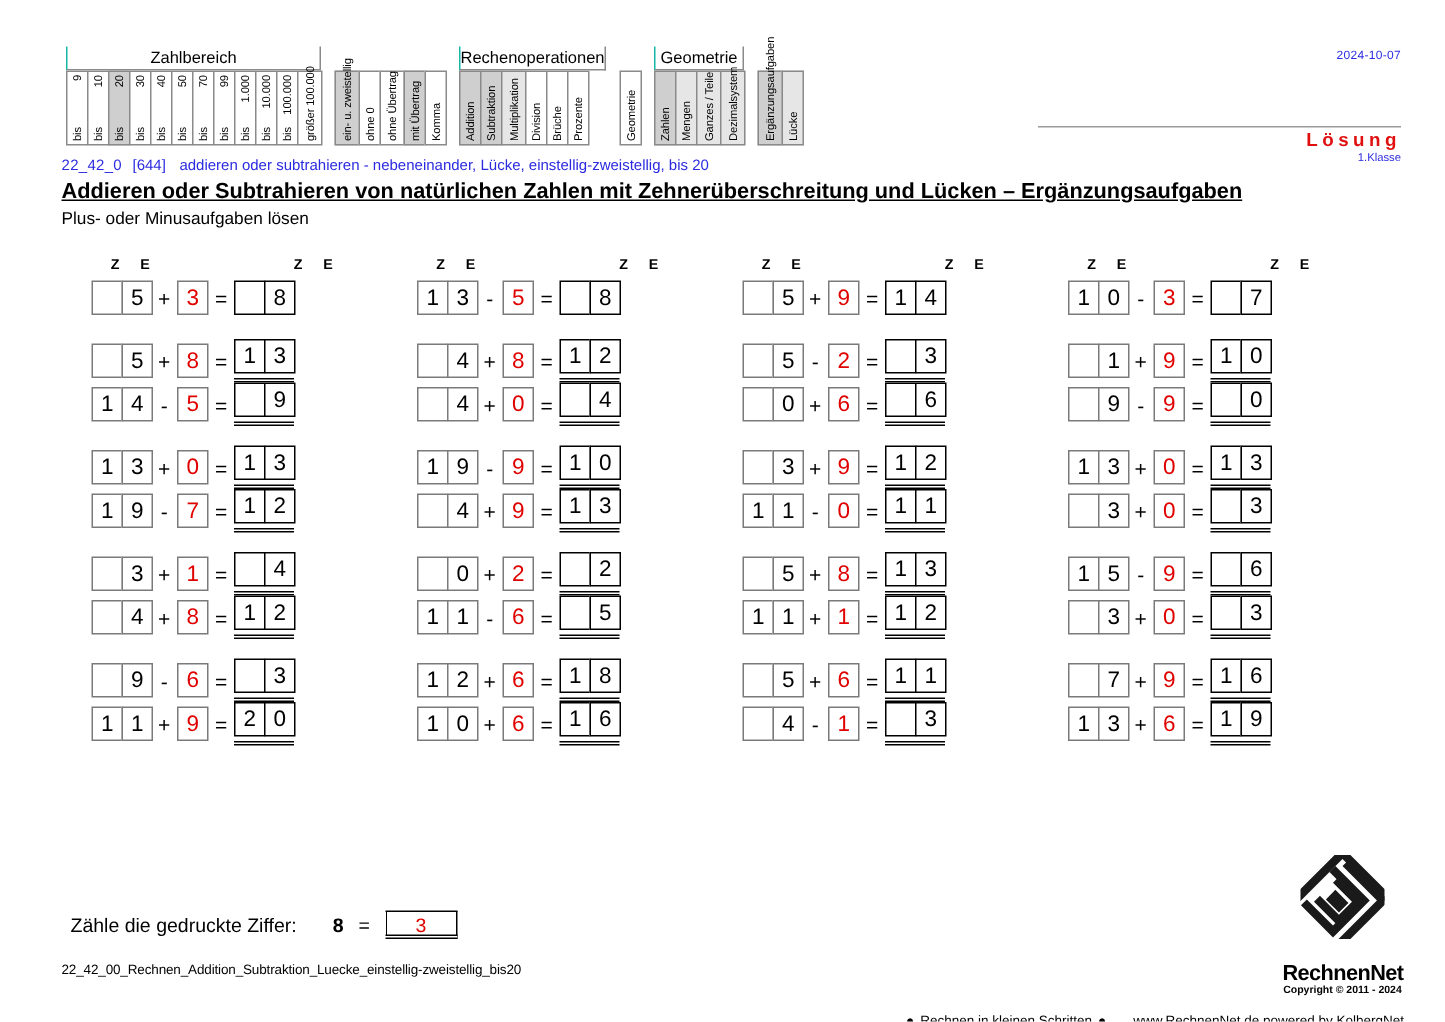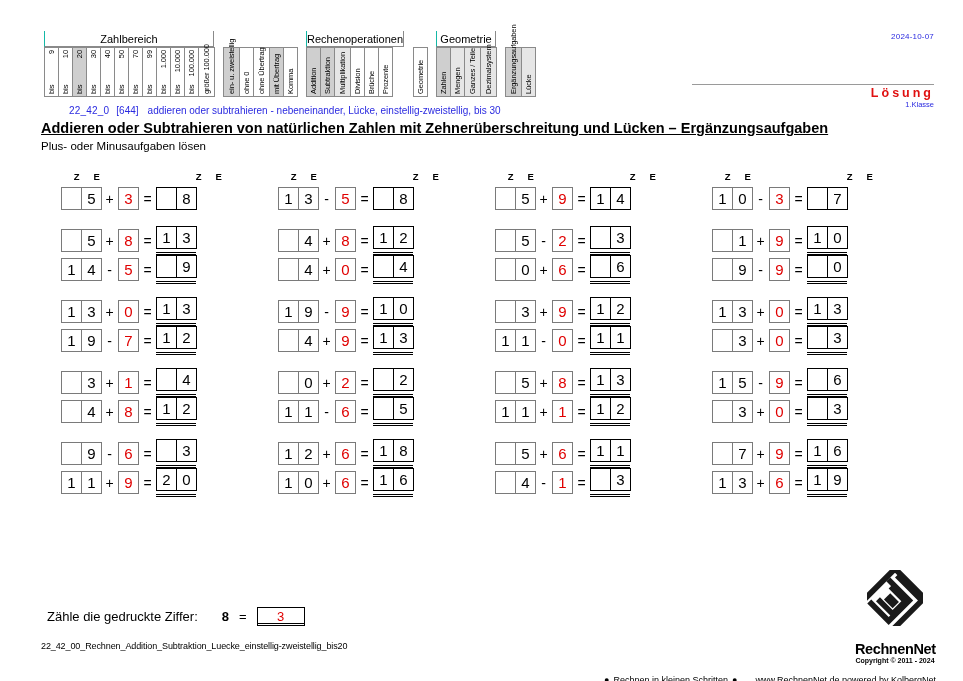--- a/index.html
+++ b/index.html
@@ -121,21 +121,21 @@
 
   
   #meta-line {
     position: absolute;
     left: 41px;
     top: 105px;
     font-size: 10px;
     color: #2a2ae0;
     white-space: nowrap;
   }
-  #meta-line .code { letter-spacing: 0.2px; margin-left: 28px; }
+  #meta-line .code { letter-spacing: 0.2px; }
   #meta-line .num { margin-left: 7px; }
   #meta-line .desc { margin-left: 9px; }
   #main-title {
     position: absolute;
     left: 41px;
     top: 120px;
     font-size: 14.5px;
     font-weight: bold;
     color: #000;
     white-space: nowrap;
@@ -462,21 +462,21 @@
       </div>
     </div>
   </div>
 
 <div id="date-label">2024-10-07</div>
 <div id="top-rule"></div>
 <div id="loesung">Lösung</div>
 <div id="klasse">1.Klasse</div>
 
 <div id="meta-line">
-  <span class="code">22_42_0</span><span class="num">[644]</span><span class="desc">addieren oder subtrahieren - nebeneinander, Lücke, einstellig-zweistellig, bis 30</span>
+  <span class="code">22_42_0</span><span class="num">[644]</span><span class="desc">addieren oder subtrahieren - nebeneinander, Lücke, einstellig-zweistellig, bis 20</span>
 </div>
 <div id="main-title">Addieren oder Subtrahieren von natürlichen Zahlen mit Zehnerüberschreitung und Lücken – Ergänzungsaufgaben</div>
 <div id="sub-title">Plus- oder Minusaufgaben lösen</div>
 
 <div id="grid">
   <div class="ze-header-row" id="ze-header-row">
       <div class="ze-col">
         <div class="ze-pair ze-lhs">
           <span>Z</span>
           <span>E</span>

